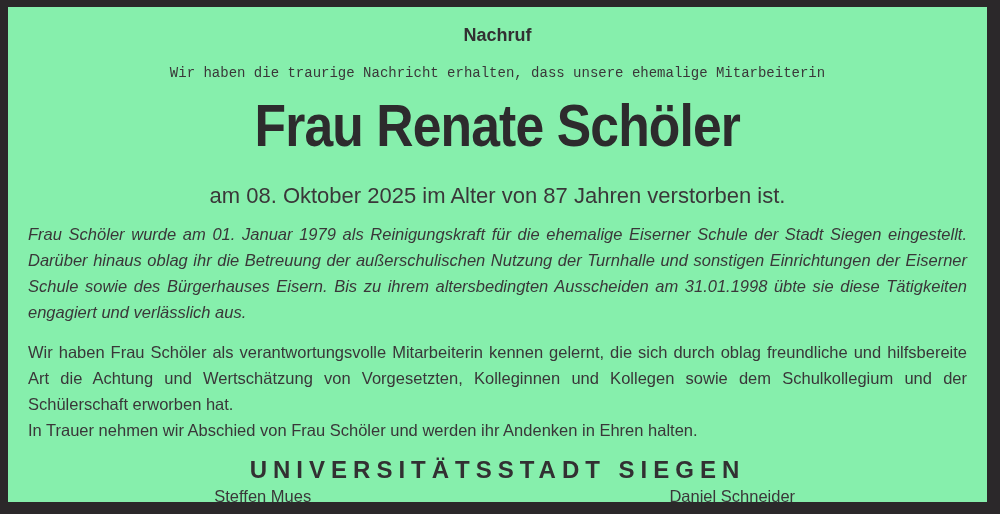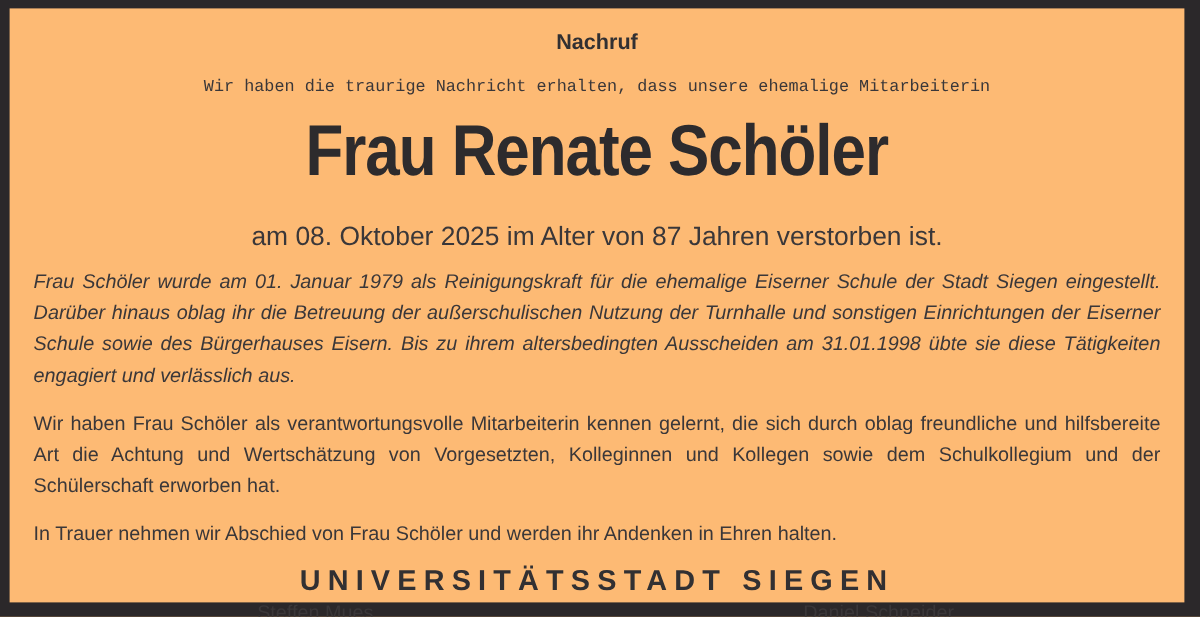--- a/index.html
+++ b/index.html
@@ -13,21 +13,21 @@
     background: #2b282a; 
     font-family: "Liberation Sans", "DejaVu Sans", sans-serif;
     overflow: hidden;
   }
   .sheet {
     position: absolute;
     top: 7px;
     left: 8px;
     right: 13px;
     bottom: 12px;
-    background: #fdba74;
+    background: #86efac;
     color: #3a3739;
     box-sizing: border-box;
     padding: 16px 20px 0 20px;
   }
   .notice-title {
     text-align: center;
     font-size: 18px;
     line-height: 24px;
     font-weight: bold;
     color: #323032;
@@ -67,21 +67,21 @@
     font-size: 16.5px;
     line-height: 26px;
     margin: 0;
     color: #3a3739;
   }
   .body-par.justified {
     text-align: justify;
   }
   .par-1 { margin-top: 14px; font-style: italic; }
   .par-2 { margin-top: 14px; }
-  .par-3 { margin-top: 14px; }
+  .par-3 { }
   .org-name {
     text-align: center;
     font-size: 24px;
     line-height: 24px;
     font-weight: bold;
     letter-spacing: 6px;
     color: #323032;
     margin-top: 15px;
     white-space: nowrap;
   }

